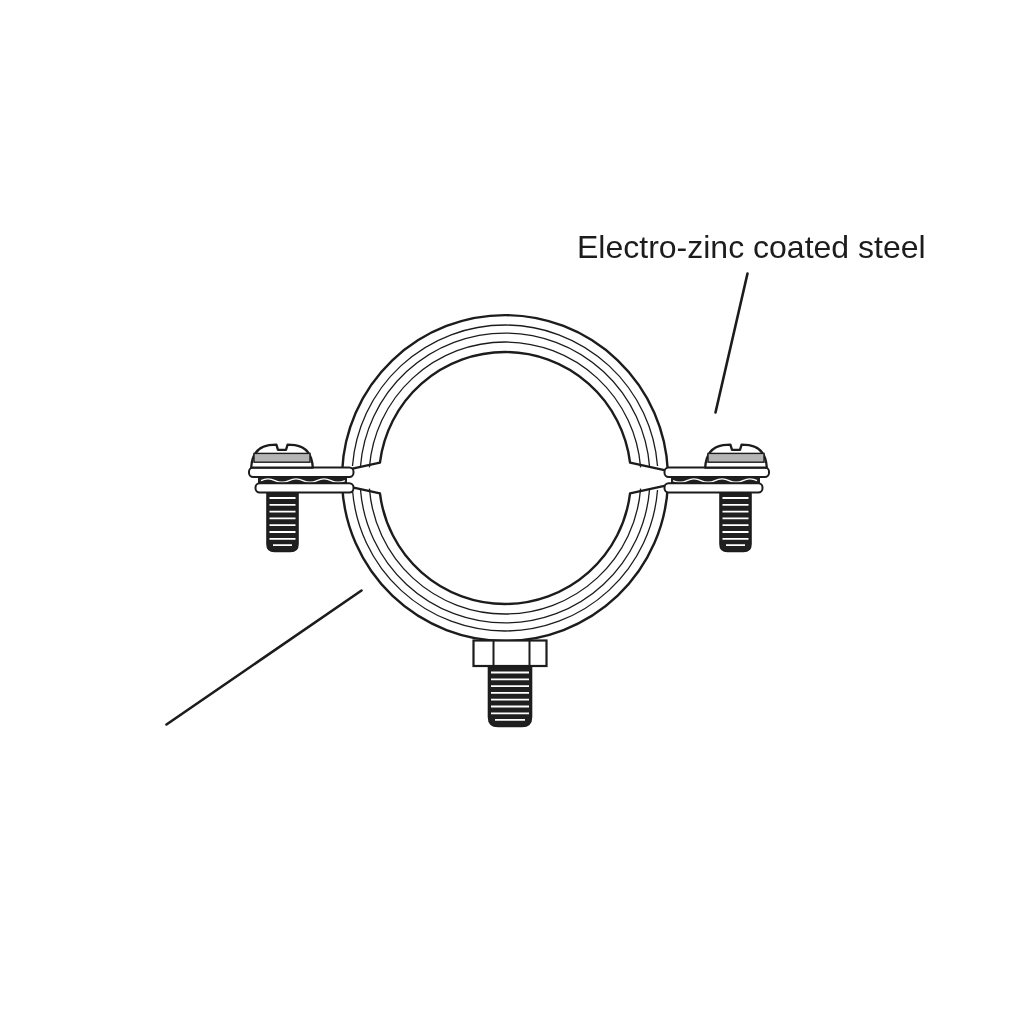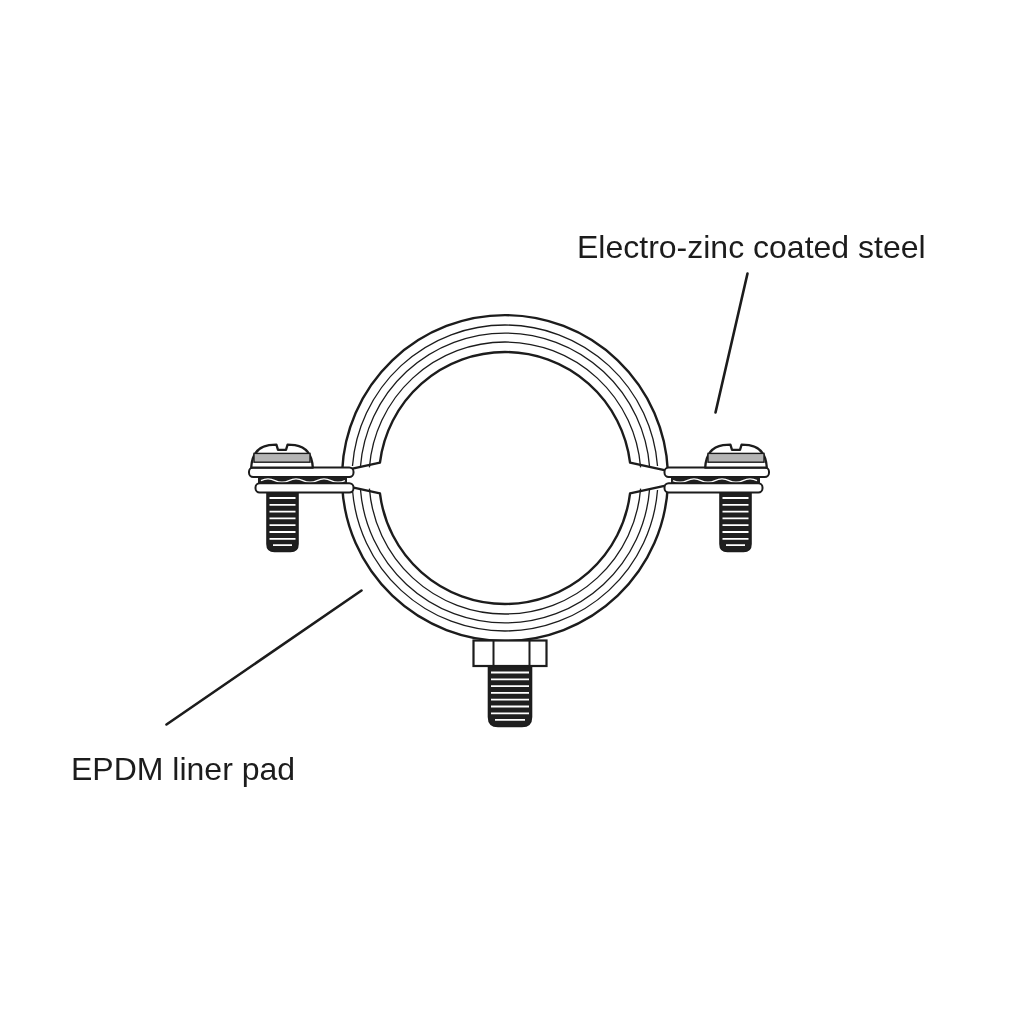--- a/index.html
+++ b/index.html
@@ -76,15 +76,14 @@
       <use href="#bolt-asm"></use>
       <use href="#bolt-asm" transform="matrix(-1,0,0,1,1018,0)"></use>
 
       <path stroke-width="2.6" stroke-linecap="round" d="M747.5,273.5 L715.5,412.5"></path>
       <path stroke-width="2.6" stroke-linecap="round" d="M166.5,724.5 L361.5,590.5"></path>
     </g>
   </svg>
 
   <div class="label label-electro">Electro-zinc coated steel</div>
 
-  <div class="label label-epdm">EPDM liner pad</div>
 
 </div>
 
 </body></html>

